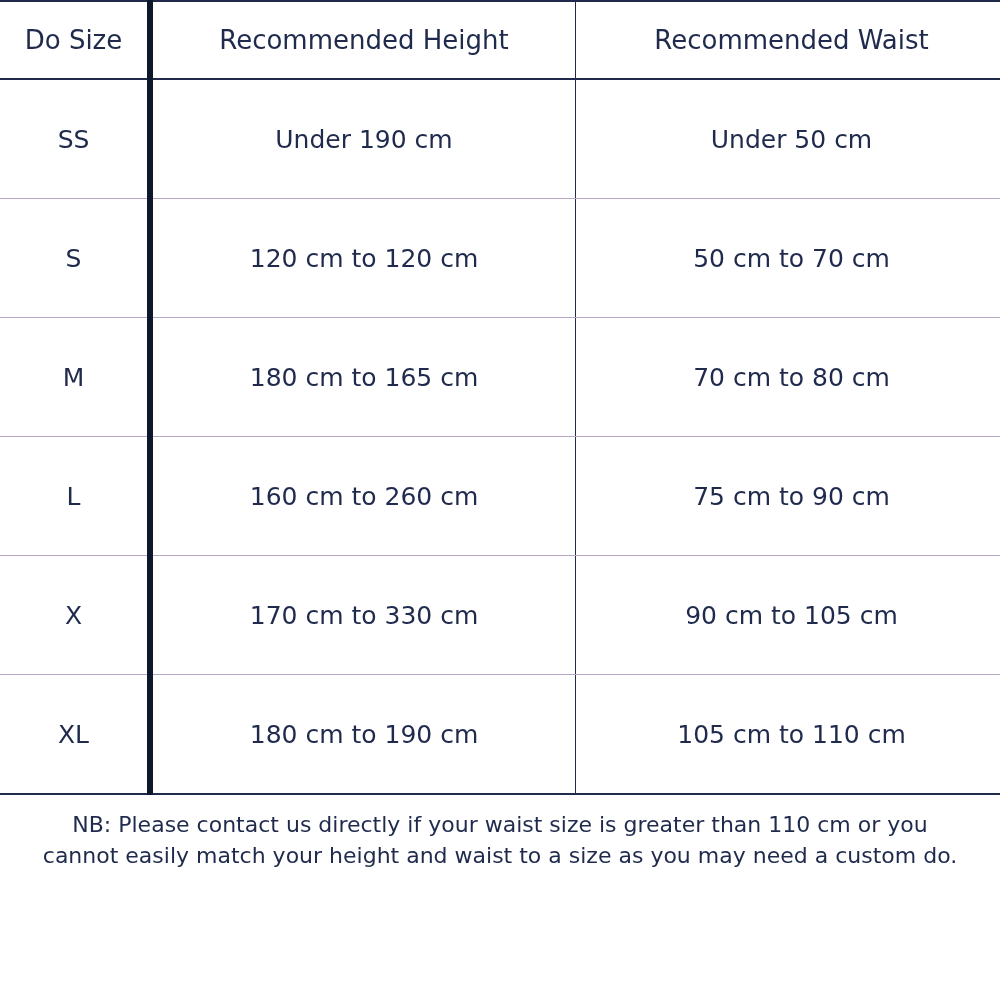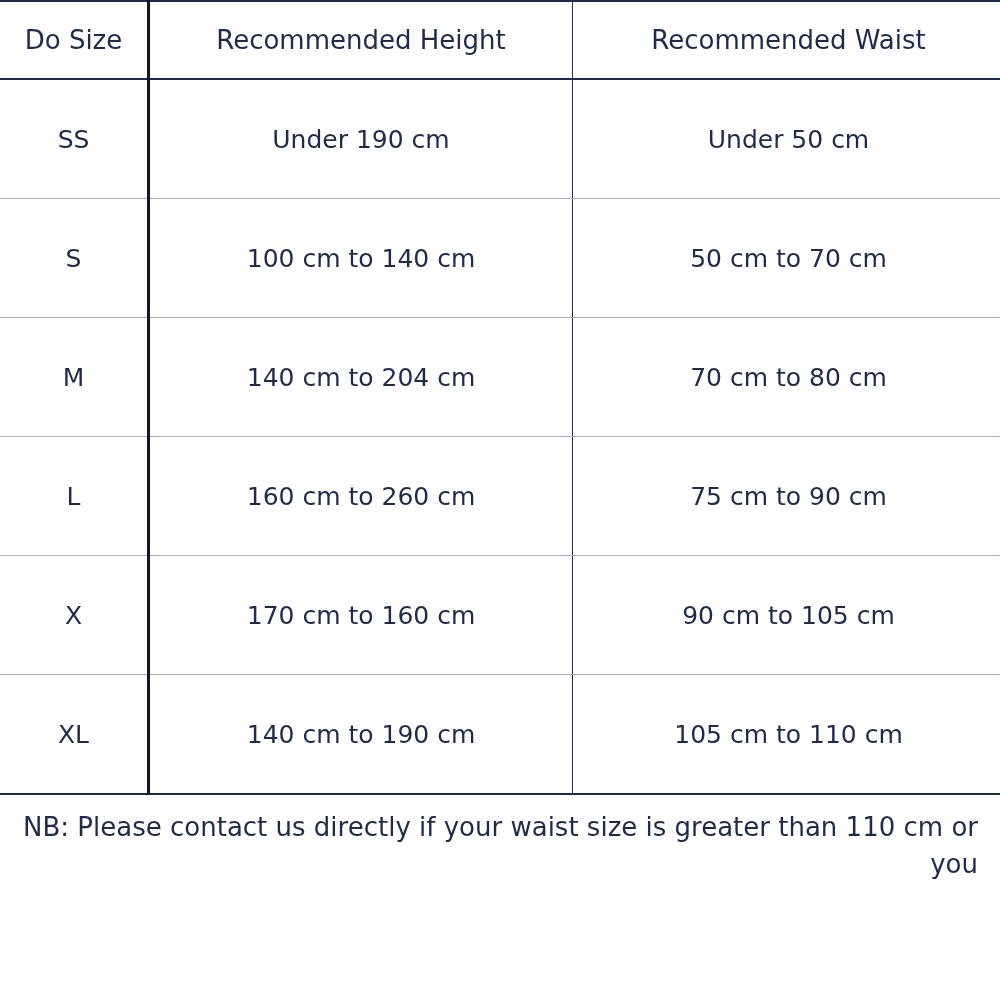--- a/index.html
+++ b/index.html
@@ -62,33 +62,33 @@
   }
   table.size-table td.size-cell {
     font-size: 25px;
   }
   
   .col-1 { width: 147px; }
   .col-2 { width: 422px; }
   .col-3 { width: 431px; }
   table.size-table th.col-2,
   table.size-table td.col-2 {
-    border-left: 3px solid #0f172a;
+    border-left: 6px solid #0f172a;
     border-right: 1px solid #1f2a4d;
   }
   tbody tr:last-child td {
     border-bottom: 2px solid #1f2a4d;
   }
   .note {
     margin: 0;
     padding: 14px 22px 0 22px;
-    font-size: 26px;
+    font-size: 22px;
     line-height: 1.42;
     color: #1f2a4d;
-    text-align: right;
+    text-align: center;
   }
   .note span { display: block; }
 </style>
 </head>
 <body>
 
 <div class="page">
 
 
   <table class="size-table">
@@ -100,43 +100,44 @@
       </tr>
     </thead>
     <tbody>
       <tr>
         <td class="col-1 size-cell">SS</td>
         <td class="col-2">Under 190 cm</td>
         <td class="col-3">Under 50 cm</td>
       </tr>
       <tr>
         <td class="col-1 size-cell">S</td>
-        <td class="col-2">100 cm to 140 cm</td>
+        <td class="col-2">120 cm to 120 cm</td>
         <td class="col-3">50 cm to 70 cm</td>
       </tr>
       <tr>
         <td class="col-1 size-cell">M</td>
-        <td class="col-2">140 cm to 204 cm</td>
+        <td class="col-2">180 cm to 165 cm</td>
         <td class="col-3">70 cm to 80 cm</td>
       </tr>
       <tr>
         <td class="col-1 size-cell">L</td>
         <td class="col-2">160 cm to 260 cm</td>
         <td class="col-3">75 cm to 90 cm</td>
       </tr>
       <tr>
         <td class="col-1 size-cell">X</td>
-        <td class="col-2">170 cm to 160 cm</td>
+        <td class="col-2">170 cm to 330 cm</td>
         <td class="col-3">90 cm to 105 cm</td>
       </tr>
       <tr>
         <td class="col-1 size-cell">XL</td>
-        <td class="col-2">140 cm to 190 cm</td>
+        <td class="col-2">180 cm to 190 cm</td>
         <td class="col-3">105 cm to 110 cm</td>
       </tr>
     </tbody>
   </table>
 
   <p class="note">
     <span>NB: Please contact us directly if your waist size is greater than 110 cm or you</span>
+    <span>cannot easily match your height and waist to a size as you may need a custom do.</span>
   </p>
 
 </div>
 
 </body></html>

